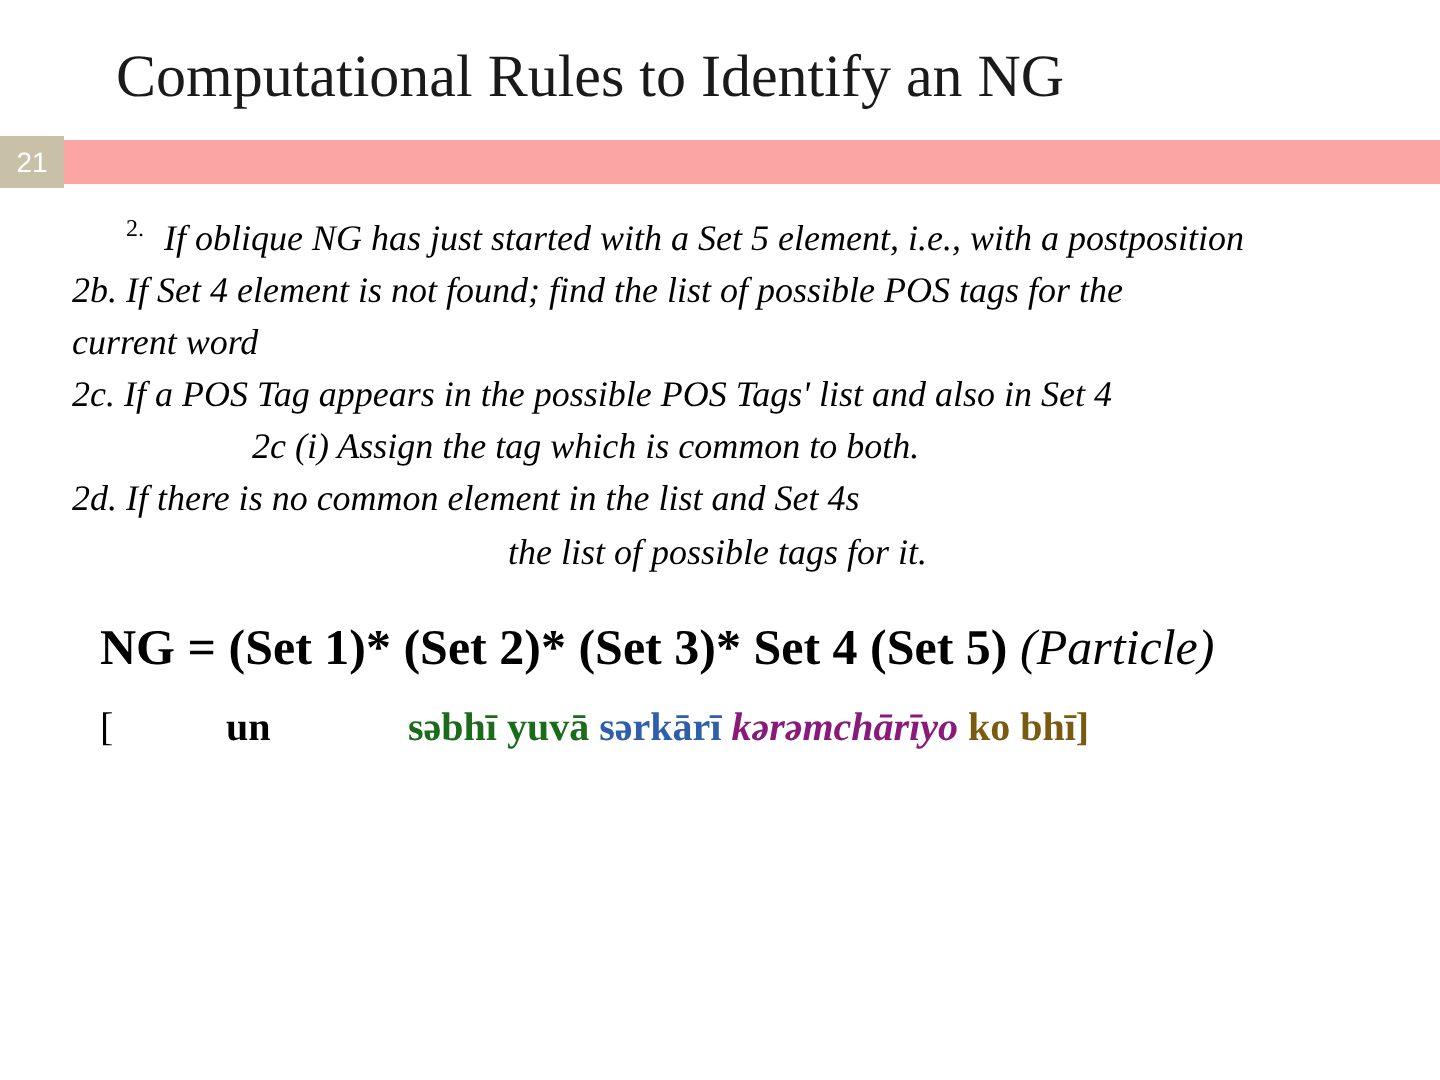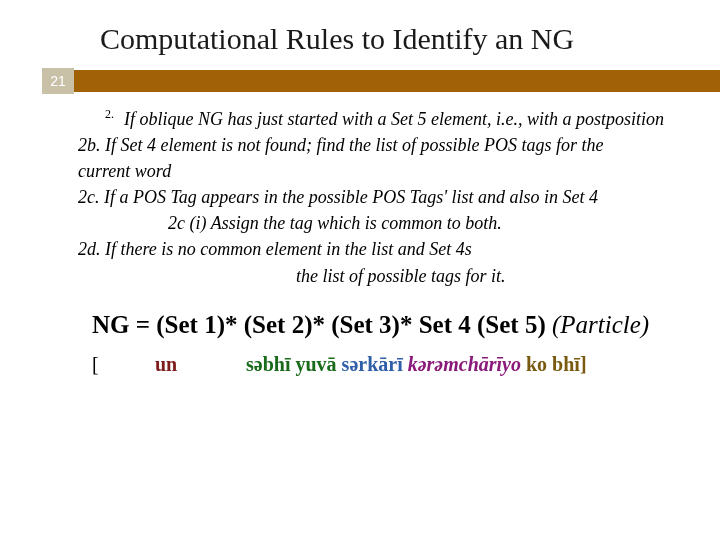--- a/index.html
+++ b/index.html
@@ -10,34 +10,33 @@
     background: #ffffff;
     font-family: "Times New Roman", Times, serif;
     color: #000000;
     overflow: hidden;
   }
   .slide {
     width: 720px;
     height: 440px;
     position: relative;
     box-sizing: border-box;
-    padding-left: 42px;
   }
   .title {
     font-size: 30px;
     font-weight: 400;
     text-align: left;
     padding: 22px 0 14px 58px;
     color: #1a1a1a;
   }
   .band {
     position: relative;
     width: 100%;
     height: 22px;
-    background: #a16207;
+    background: #fca5a5;
   }
   .page-badge {
     position: absolute;
     left: 0;
     top: -2px;
     height: 26px;
     width: 32px;
     background: #c9c0a8;
     color: #ffffff;
     font-family: Arial, sans-serif;
@@ -88,21 +87,21 @@
   .example-row {
     font-size: 20px;
     padding-top: 14px;
   }
   .example-row .bracket {
     font-weight: normal;
     font-style: normal;
     display: inline-block;
     width: 58px;
   }
-  .w-dem   { color: #7f1d1d; font-weight: bold; }
+  .w-dem   { color: #000000; font-weight: bold; }
   .w-int   { color: #1a6b1a; font-weight: bold; font-family: Liberation Serif, serif; }
   .w-adj   { color: #2e5fa8; font-weight: bold; }
   .w-head  { color: #8a1a7a; font-style: italic; font-weight: bold; }
   .w-postp { color: #7a5a10; font-weight: bold; }
 </style>
 </head>
 <body>
 
 <div class="slide">
 

